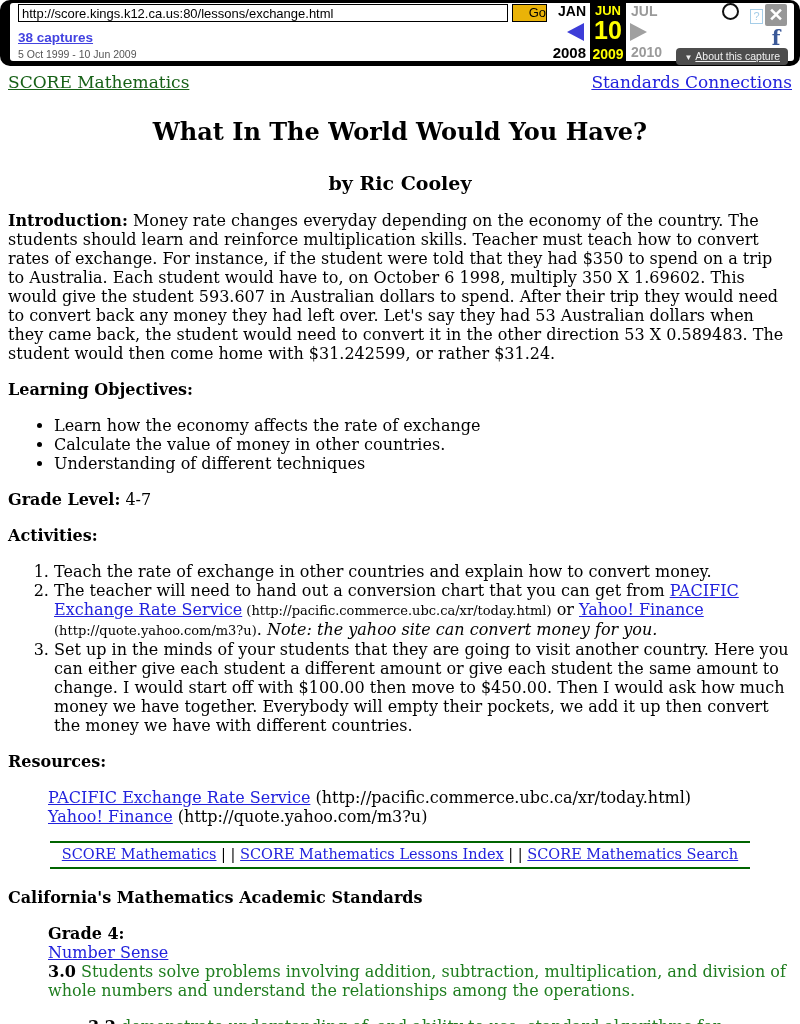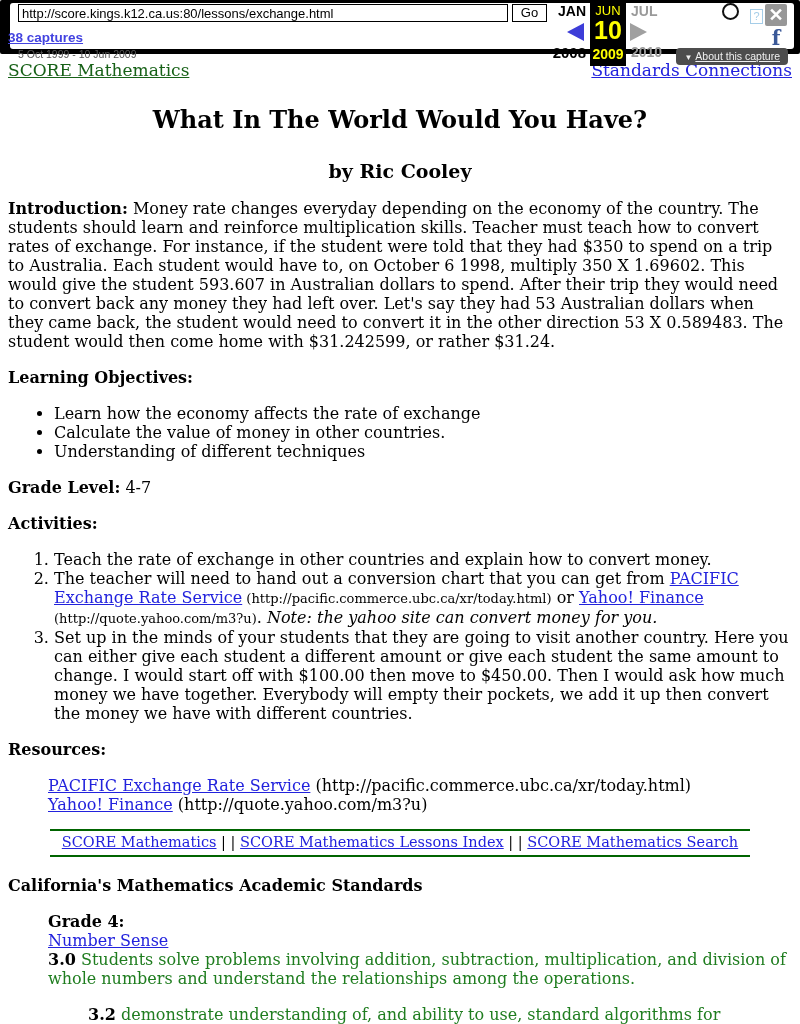--- a/index.html
+++ b/index.html
@@ -1,34 +1,34 @@
 <!DOCTYPE html>
 <html><head>
 <meta charset="utf-8">
 <style>
   * { box-sizing: border-box; margin: 0; padding: 0; }
   html, body { width: 800px; height: 1024px; overflow: hidden; background: #fff; }
   body { font-family: "DejaVu Serif", serif; color: #000; }
 
   
-  .wb-toolbar { position: relative; width: 800px; height: 54px; background: #000; border-radius: 2px; }
+  .wb-toolbar { position: relative; width: 800px; height: 66px; background: #000; border-radius: 10px; }
   .wb-inner { position: absolute; left: 10px; top: 3px; right: 6px; bottom: 5px; background: #fff; border-radius: 3px; }
   .wb-toolbar * { font-family: "Liberation Sans", sans-serif; }
   .wb-url { position: absolute; left: 18px; top: 4px; width: 490px; height: 18px; border: 1px solid #000; font-size: 13px; padding: 0 3px; color: #000; background:#fff; }
-  .wb-go { position: absolute; left: 512px; top: 4px; width: 35px; height: 18px; border: 1px solid #000; background: #ffffff; font-size: 13px; line-height: 14px; cursor: pointer; }
-  .wb-captures { position: absolute; left: 8px; top: 30px; font-size: 13.5px; font-weight: bold; color: #4343e0; text-decoration: underline; cursor: pointer; }
+  .wb-go { position: absolute; left: 512px; top: 4px; width: 35px; height: 18px; border: 1px solid #000; background: #eab308; font-size: 13px; line-height: 14px; cursor: pointer; text-align: right; }
+  .wb-captures { position: absolute; left: 18px; top: 30px; font-size: 13.5px; font-weight: bold; color: #4343e0; text-decoration: underline; cursor: pointer; }
   .wb-range { position: absolute; left: 18px; top: 48px; font-size: 10.5px; color: #555; }
   .wb-mon-prev { position: absolute; left: 548px; top: 3px; width: 38px; text-align: right; font-size: 14px; font-weight: bold; color: #000; }
   .wb-mon-next { position: absolute; left: 631px; top: 3px; font-size: 14px; font-weight: bold; color: #9a9a9a; }
   .wb-arrow-left { position: absolute; left: 567px; top: 23px; width: 0; height: 0; border-top: 9px solid transparent; border-bottom: 9px solid transparent; border-right: 17px solid #3d3dd8; cursor: pointer; }
   .wb-arrow-right { position: absolute; left: 630px; top: 23px; width: 0; height: 0; border-top: 9px solid transparent; border-bottom: 9px solid transparent; border-left: 17px solid #a0a0a0; cursor: pointer; }
   .wb-year-prev { position: absolute; left: 540px; top: 44px; width: 46px; text-align: right; font-size: 15px; font-weight: bold; color: #000; }
   .wb-year-next { position: absolute; left: 631px; top: 44px; font-size: 14px; font-weight: bold; color: #9a9a9a; }
   .wb-current { position: absolute; left: 590px; top: 0; width: 36px; height: 66px; background: #000; text-align: center; }
-  .wb-cur-mon { position: absolute; left: 0; right: 0; top: 3px; font-size: 13px; font-weight: normal; color: #ffff00; }
+  .wb-cur-mon { position: absolute; left: 0; right: 0; top: 3px; font-size: 13px; font-weight: bold; color: #ffff00; }
   .wb-cur-day { position: absolute; left: 0; right: 0; top: 16px; font-size: 25px; line-height: 28px; font-weight: bold; color: #ffff00; }
   .wb-cur-year { position: absolute; left: 0; right: 0; top: 46px; font-size: 14px; font-weight: bold; color: #ffff00; }
   .wb-circle { position: absolute; left: 722px; top: 3px; width: 17px; height: 17px; border: 2.5px solid #111; border-radius: 50%; background: #fff; cursor: pointer; }
   .wb-help { position: absolute; left: 750px; top: 9px; width: 13px; height: 15px; border: 1px solid #a5cde8; color: #a5cde8; font-size: 11px; line-height: 13px; text-align: center; cursor: pointer; }
   .wb-close { position: absolute; left: 765px; top: 4px; width: 22px; height: 22px; background: #979797; color: #fff; font-size: 18px; font-weight: bold; line-height: 22px; text-align: center; border-radius: 2px; cursor: pointer; }
   .wb-fb { position: absolute; left: 765px; top: 26px; width: 22px; text-align: center; color: #3b5998; font-family: "DejaVu Serif", serif; font-size: 20px; font-weight: bold; cursor: pointer; }
   .wb-about { position: absolute; right: 12px; top: 48px; background: #4d4d4d; color: #f0f0f0; font-size: 10.5px; padding: 2px 8px 3px 8px; border-radius: 4px; cursor: pointer; white-space: nowrap; }
   .wb-about .lbl { text-decoration: underline; }
   .wb-about .tri { font-size: 8px; text-decoration: none; margin-right: 3px; }
 

